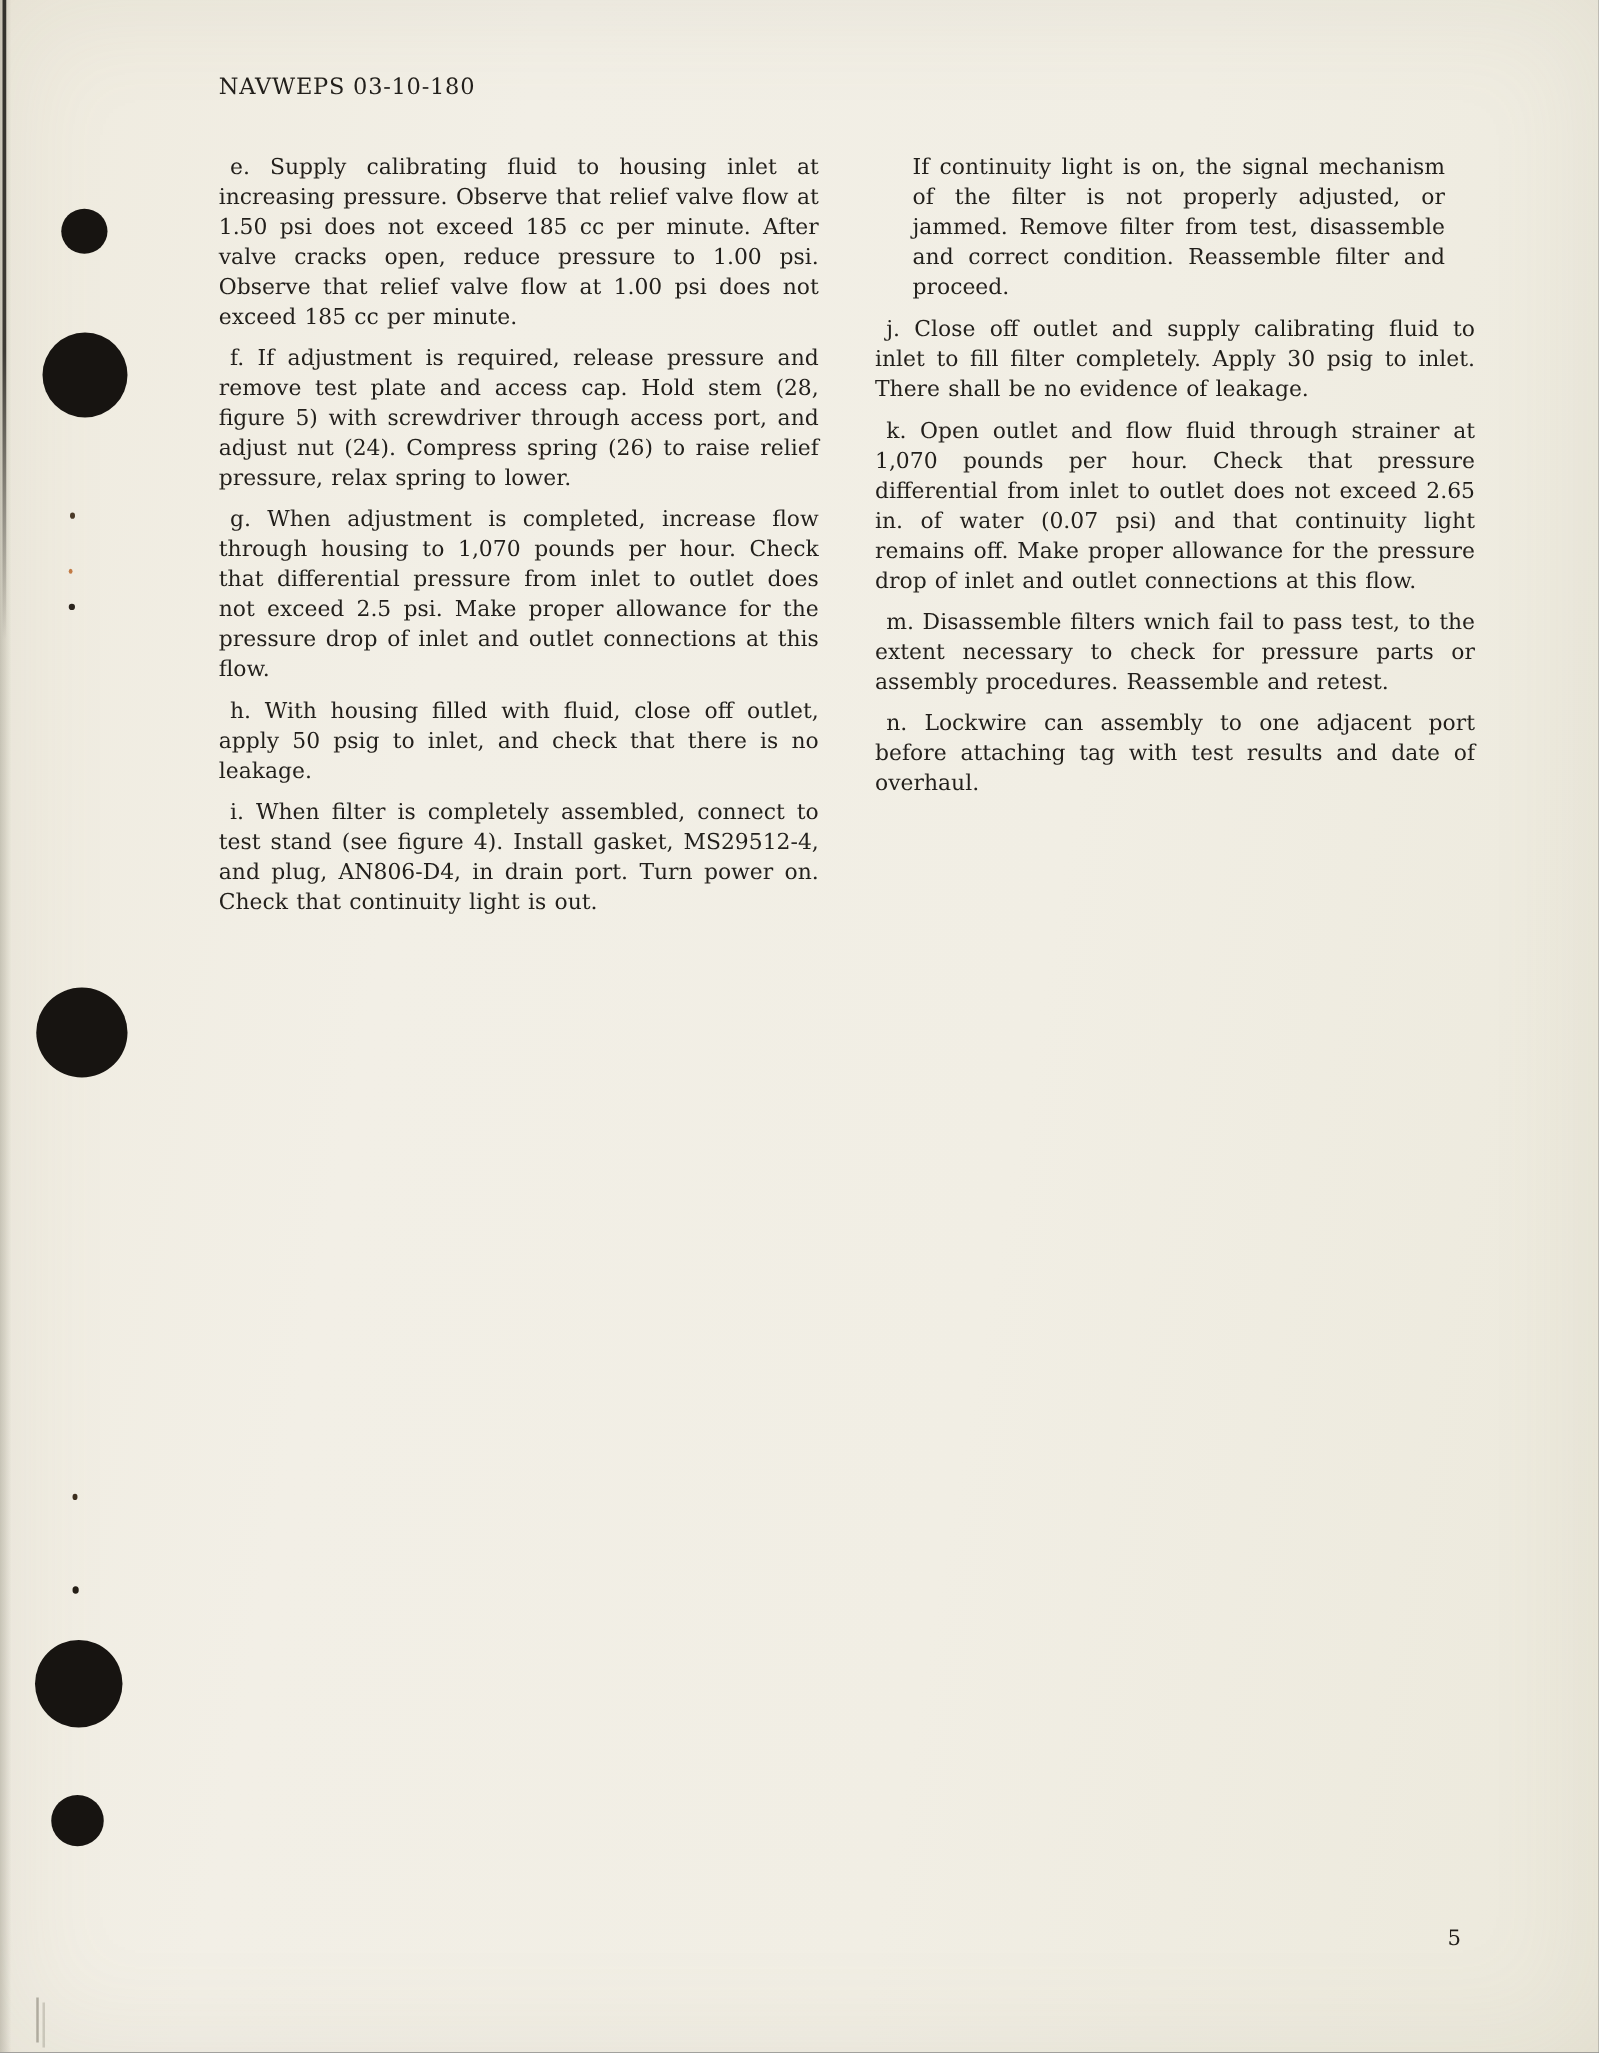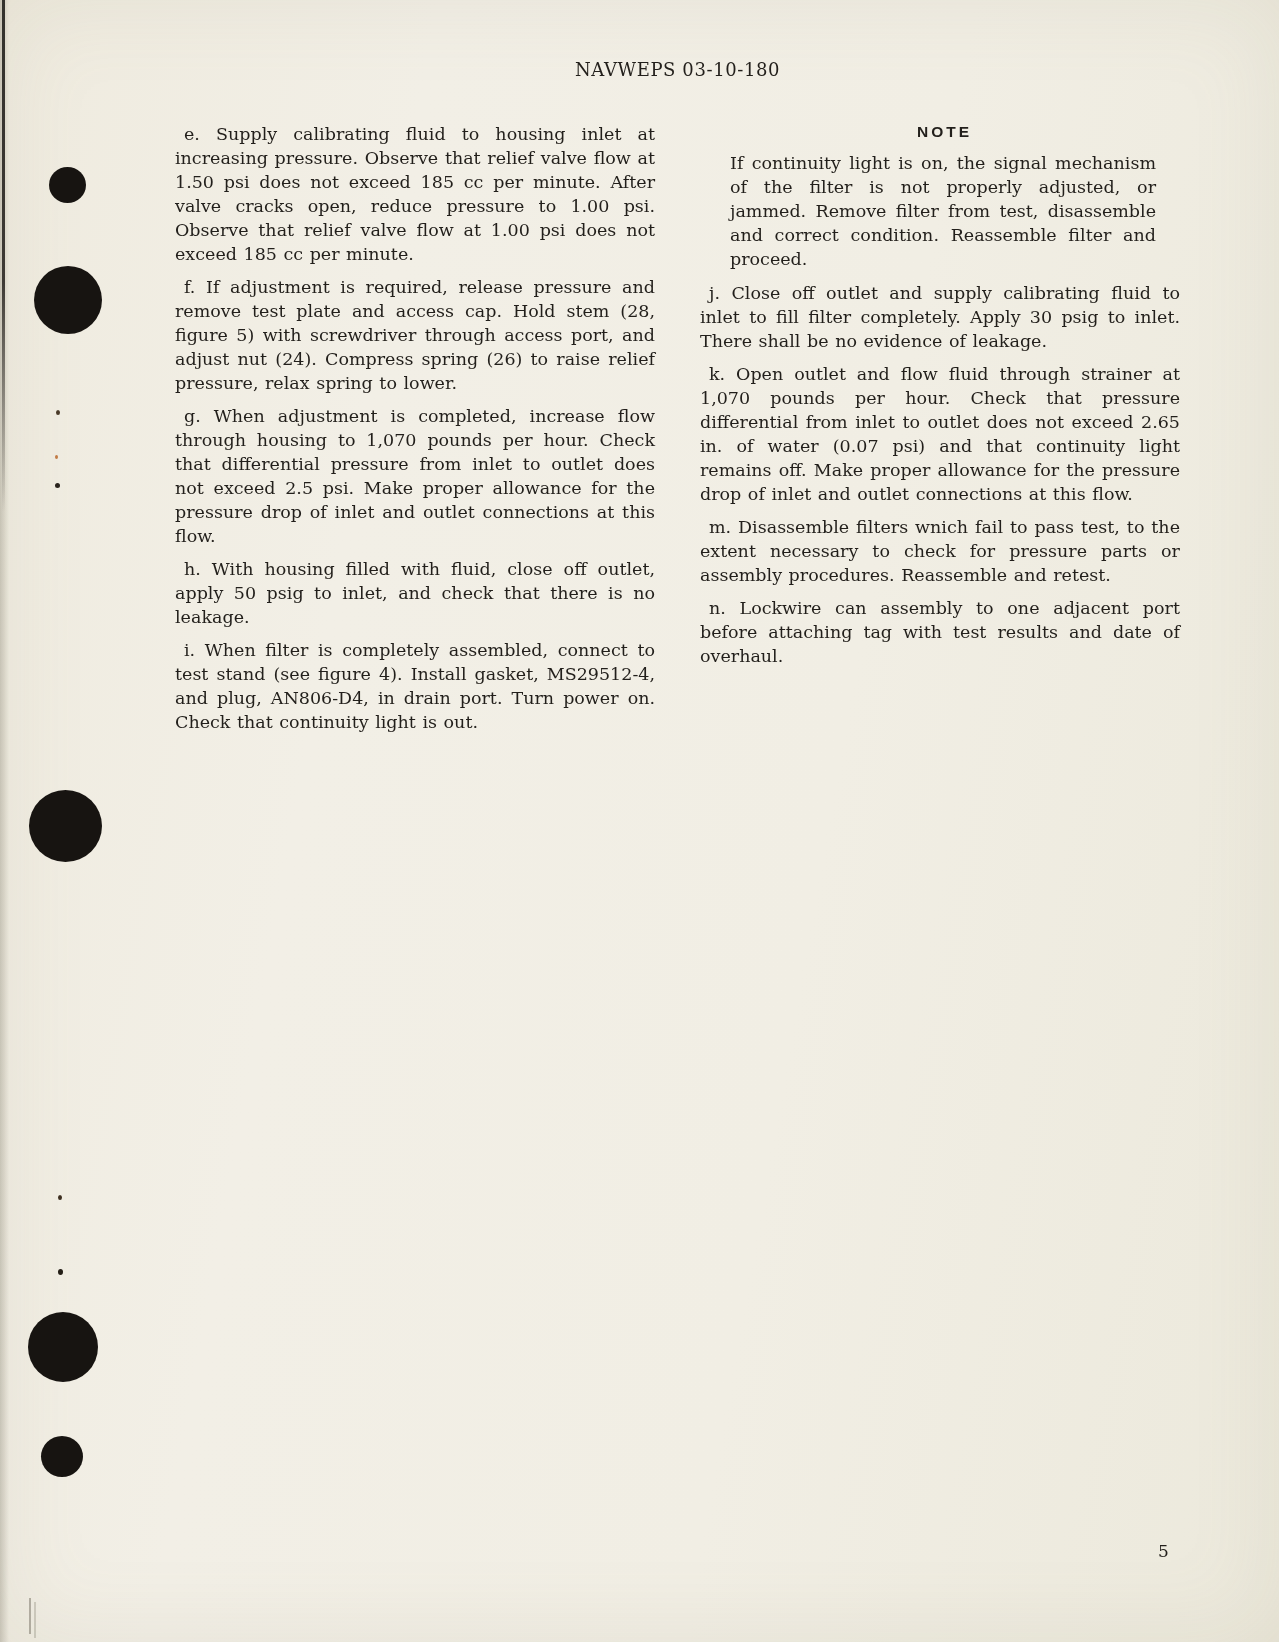--- a/index.html
+++ b/index.html
@@ -60,21 +60,21 @@
   .speck-4 { left: 58px; top: 1195px; width: 4px; height: 5px; background: #3c2e1f; }
   .speck-5 { left: 58px; top: 1269px; width: 5px; height: 6px; background: #241e16; }
 
   .content {
     position: absolute;
     left: 175px;
     top: 60px;
     width: 1005px;
   }
   .doc-header {
-    text-align: center;
+    text-align: left;
     font-size: 18px;
     letter-spacing: 0.6px;
     line-height: 20px;
     margin: 0 0 42px 0;
   }
   .columns {
     display: flex;
     gap: 45px;
     margin-top: 32px;
   }
@@ -139,21 +139,20 @@
 
       <div class="col">
         <p>e. Supply calibrating fluid to housing inlet at increasing pressure.  Observe that relief valve flow at 1.50 psi does not exceed 185 cc per minute.  After valve cracks open, reduce pressure to 1.00 psi.  Observe that relief valve flow at 1.00 psi does not exceed 185 cc per minute.</p>
         <p>f. If adjustment is required, release pressure and remove test plate and access cap.  Hold stem (28, figure 5) with screwdriver through access port, and adjust nut (24).  Compress spring (26) to raise relief pressure, relax spring to lower.</p>
         <p>g. When adjustment is completed, increase flow through housing to 1,070 pounds per hour.  Check that differential pressure from inlet to outlet does not exceed 2.5 psi.  Make proper allowance for the pressure drop of inlet and outlet connections at this flow.</p>
         <p>h. With housing filled with fluid, close off outlet, apply 50 psig to inlet, and check that there is no leakage.</p>
         <p>i. When filter is completely assembled, connect to test stand (see figure 4).  Install gasket, MS29512-4, and plug, AN806-D4, in drain port.  Turn power on.  Check that continuity light is out.</p>
       </div>
 
       <div class="col">
-        <p class="note-heading">NOTE</p>
         <p class="note-body">If continuity light is on, the signal mechanism of the filter is not properly adjusted, or jammed. Remove filter from test, disassemble and correct condition.  Reassemble filter and proceed.</p>
         <p>j. Close off outlet and supply calibrating fluid to inlet to fill filter completely.  Apply 30 psig to inlet.  There shall be no evidence of leakage.</p>
         <p>k. Open outlet and flow fluid through strainer at 1,070 pounds per hour.  Check that pressure differential from inlet to outlet does not exceed 2.65 in. of water (0.07 psi) and that continuity light remains off. Make proper allowance for the pressure drop of inlet and outlet connections at this flow.</p>
         <p>m. Disassemble filters wnich fail to pass test, to the extent necessary to check for pressure parts or assembly procedures.  Reassemble and retest.</p>
         <p>n. Lockwire can assembly to one adjacent port before attaching tag with test results and date of overhaul.</p>
       </div>
 
     </div>
   </div>
 

